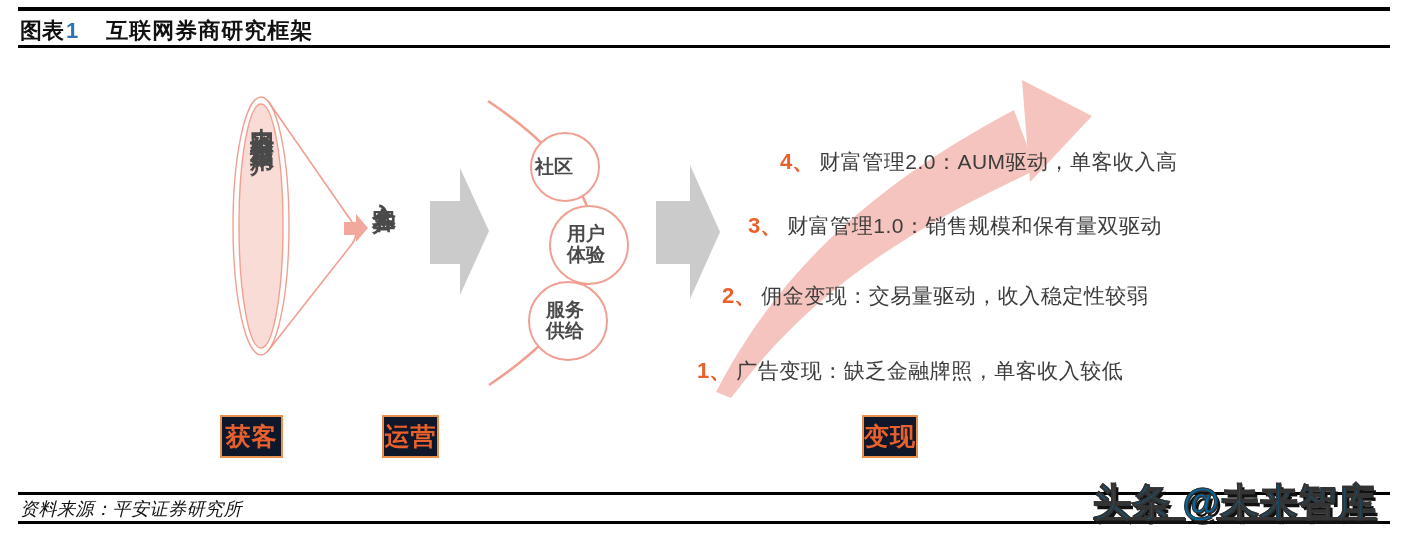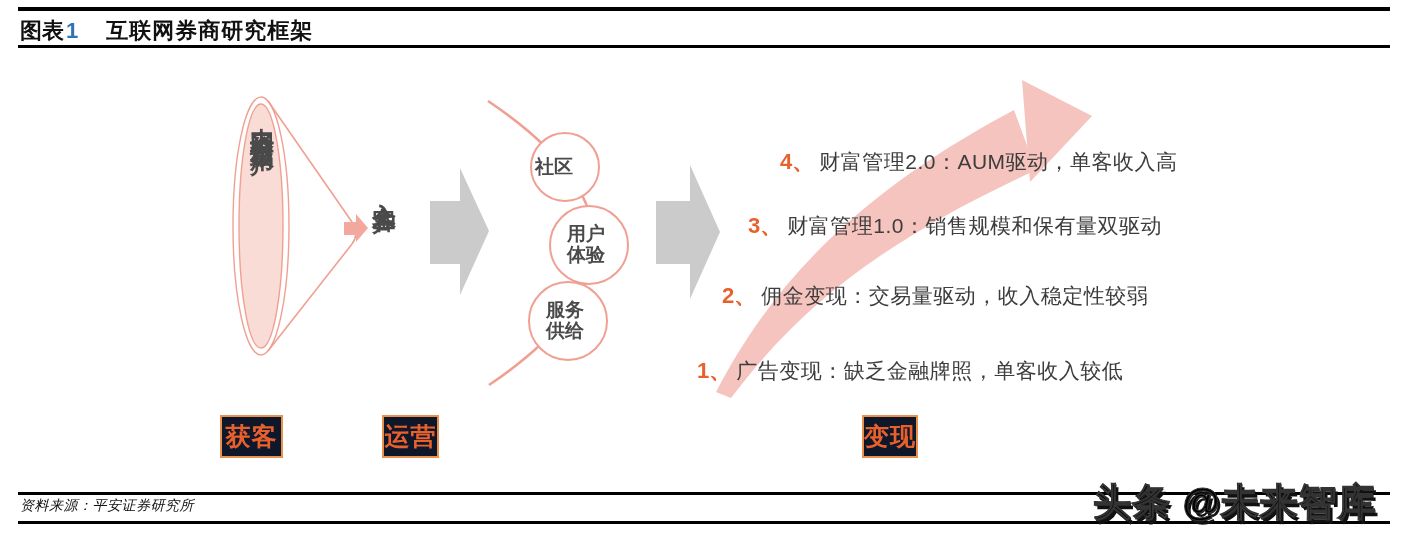--- a/index.html
+++ b/index.html
@@ -41,25 +41,25 @@
   .mi3{left:748px;top:211px;}
   .mi2{left:722px;top:281px;}
   .mi1{left:697px;top:356px;}
   .stage-box{position:absolute;top:415px;height:39px;border:2px solid var(--box-border-orange);
     background:#0f172a;display:flex;align-items:center;justify-content:center;
     font-size:25px;font-weight:bold;color:var(--accent-orange);letter-spacing:1px;}
   .sb1{left:220px;width:59px;}
   .sb2{left:382px;width:53px;}
   .sb3{left:862px;width:52px;}
   .source-note{position:absolute;left:20px;top:497px;font-family:"Liberation Serif",serif;
-    font-style:italic;font-size:14px;color:#111;letter-spacing:0.5px;z-index:2;}
+    font-style:italic;font-size:18px;color:#111;letter-spacing:0.5px;z-index:2;}
   .watermark{position:absolute;left:1093px;top:477px;z-index:5;
-    font-size:38px;font-weight:bold;color:#000000;white-space:nowrap;letter-spacing:1px;
+    font-size:38px;font-weight:bold;color:#0369a1;white-space:nowrap;letter-spacing:1px;
     -webkit-text-stroke:1px #333;
-    text-shadow:3px 4px 0 #111, 1px 1px 0 #222;}
+    text-shadow:3px 4px 0 #111, 1px 1px 0 #222;text-decoration:underline;}
 </style>
 </head>
 <body>
 
 <div class="canvas">
 
   <div class="rule r1"></div>
   <div class="title-row">
     <span>图表</span>
     <span class="fig-num">1</span>

